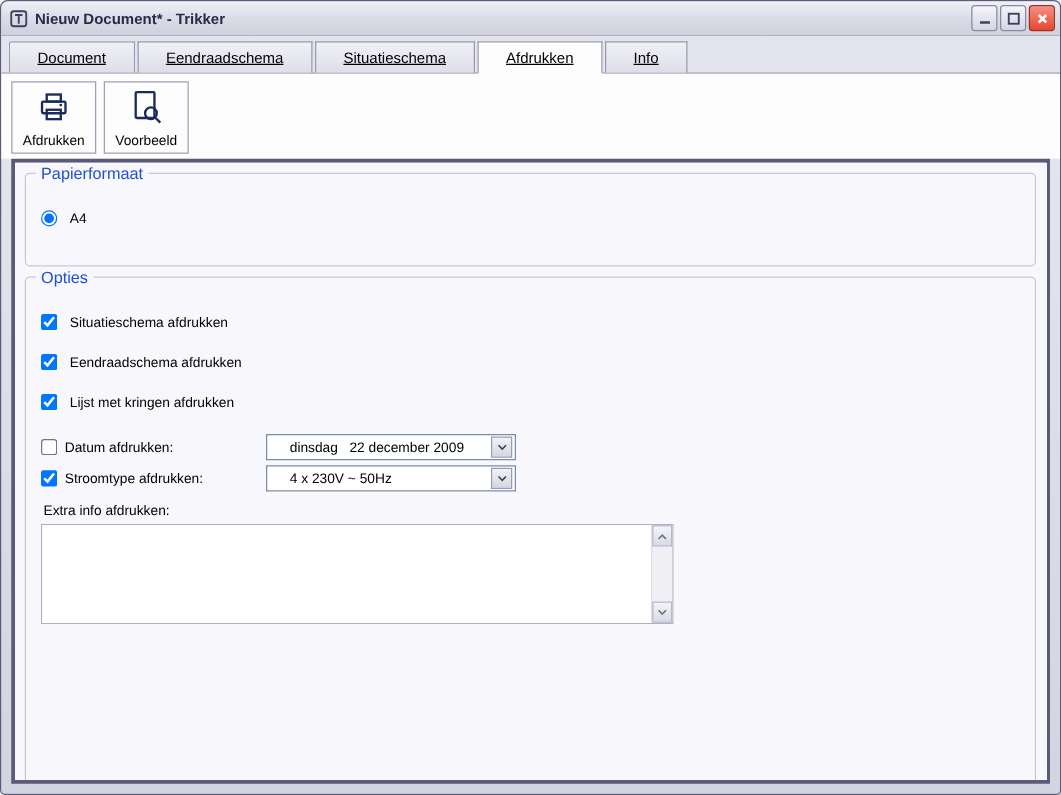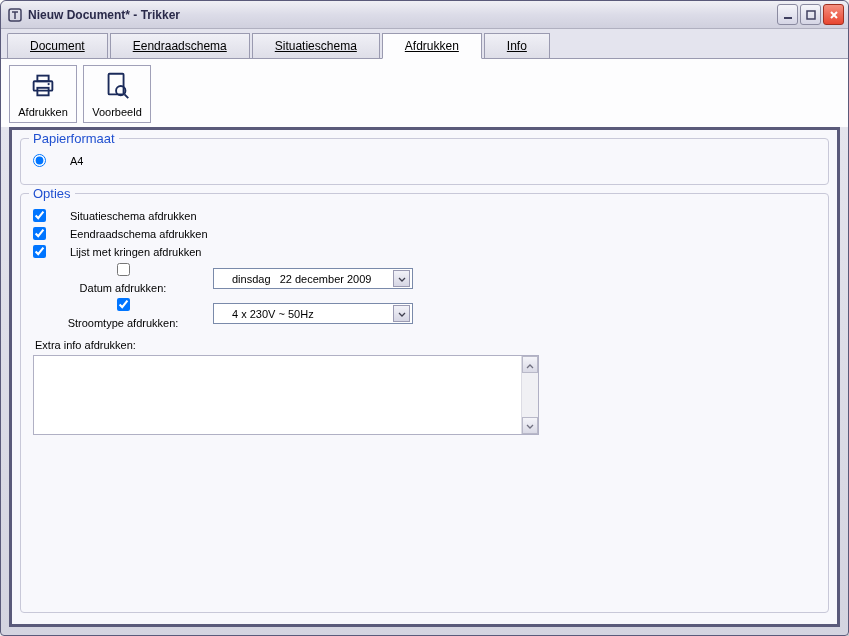--- a/index.html
+++ b/index.html
@@ -98,28 +98,28 @@
 .groupbox-legend {
   position: absolute;
   top: -8px; left: 8px;
   background: #f8f8fc;
   padding: 0 4px;
   color: #2050d0;
   font-size: 13px;
 }
 .radio-row, .check-row {
   display: flex; align-items: center;
-  margin: 5px 0;
-  gap: 24px;
+  margin: 19px 0;
+  gap: 10px;
 }
 .radio-input, .check-input {
   width: 13px; height: 13px;
 }
 .option-row { display: flex; align-items: center; margin: 4px 0; }
-.option-label { width: 180px; display: flex; align-items: center; gap: 6px; flex-direction: column; }
+.option-label { width: 180px; display: flex; align-items: center; gap: 6px; }
 .dropdown {
   width: 200px; height: 21px;
   border: 1px solid #7a8aaa;
   background: #fff;
   display: flex; align-items: center;
   padding: 0 2px 0 6px;
   font-size: 11px;
   cursor: pointer;
 }
 .dropdown-text { flex: 1; white-space: pre; margin-left: 12px; }

